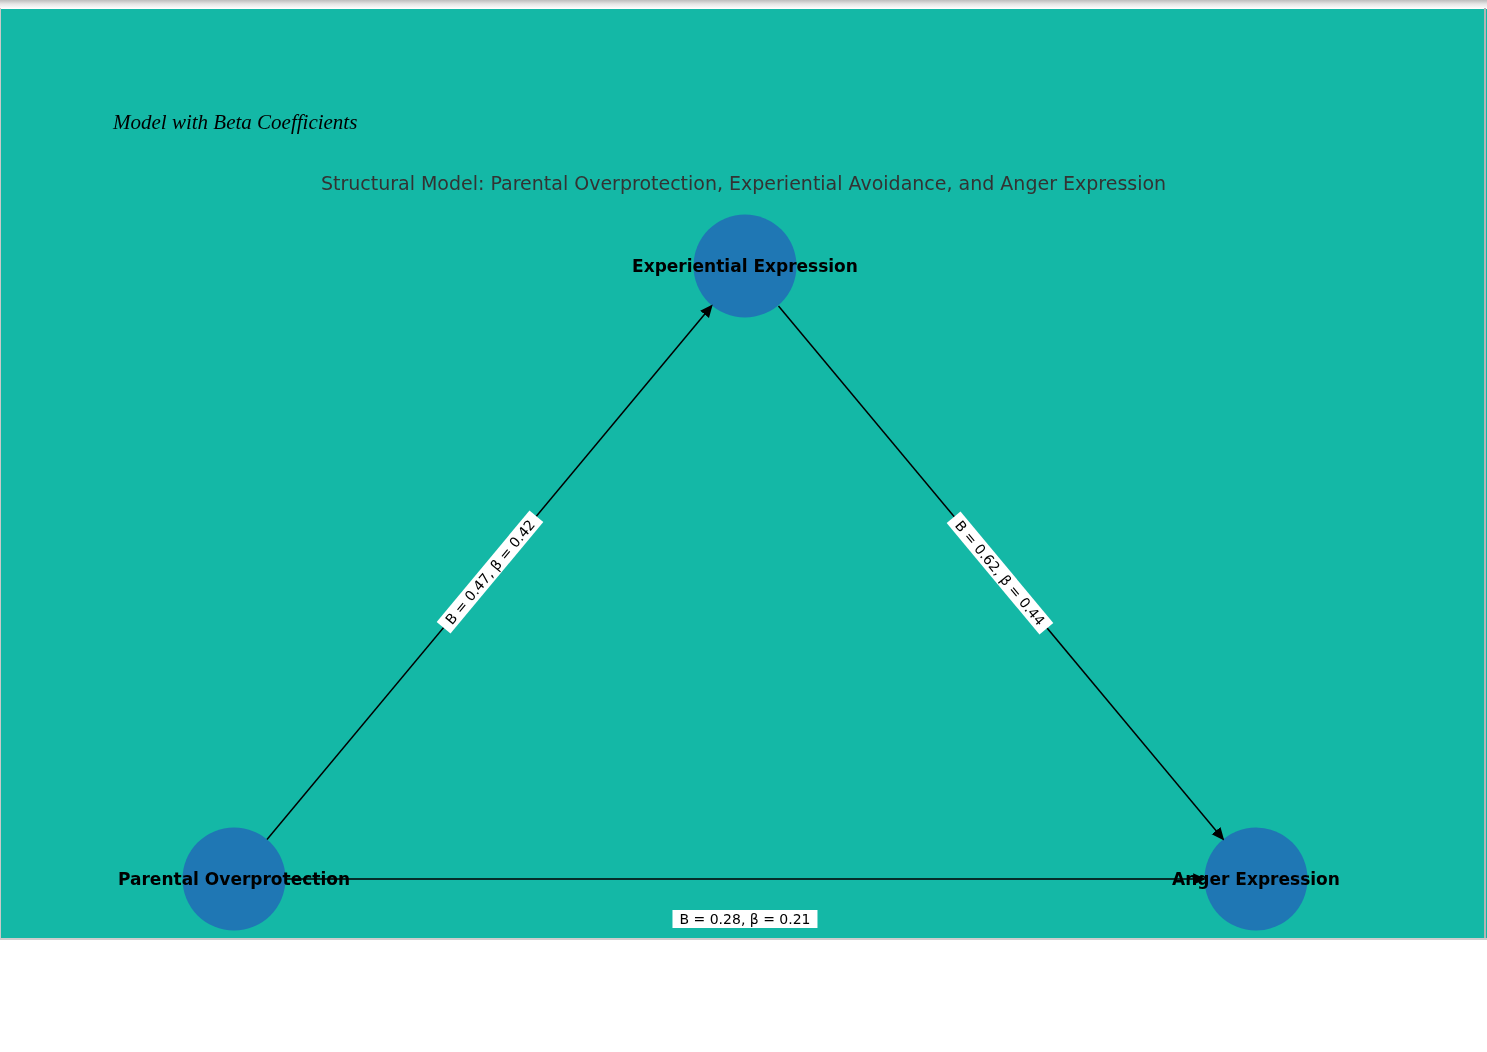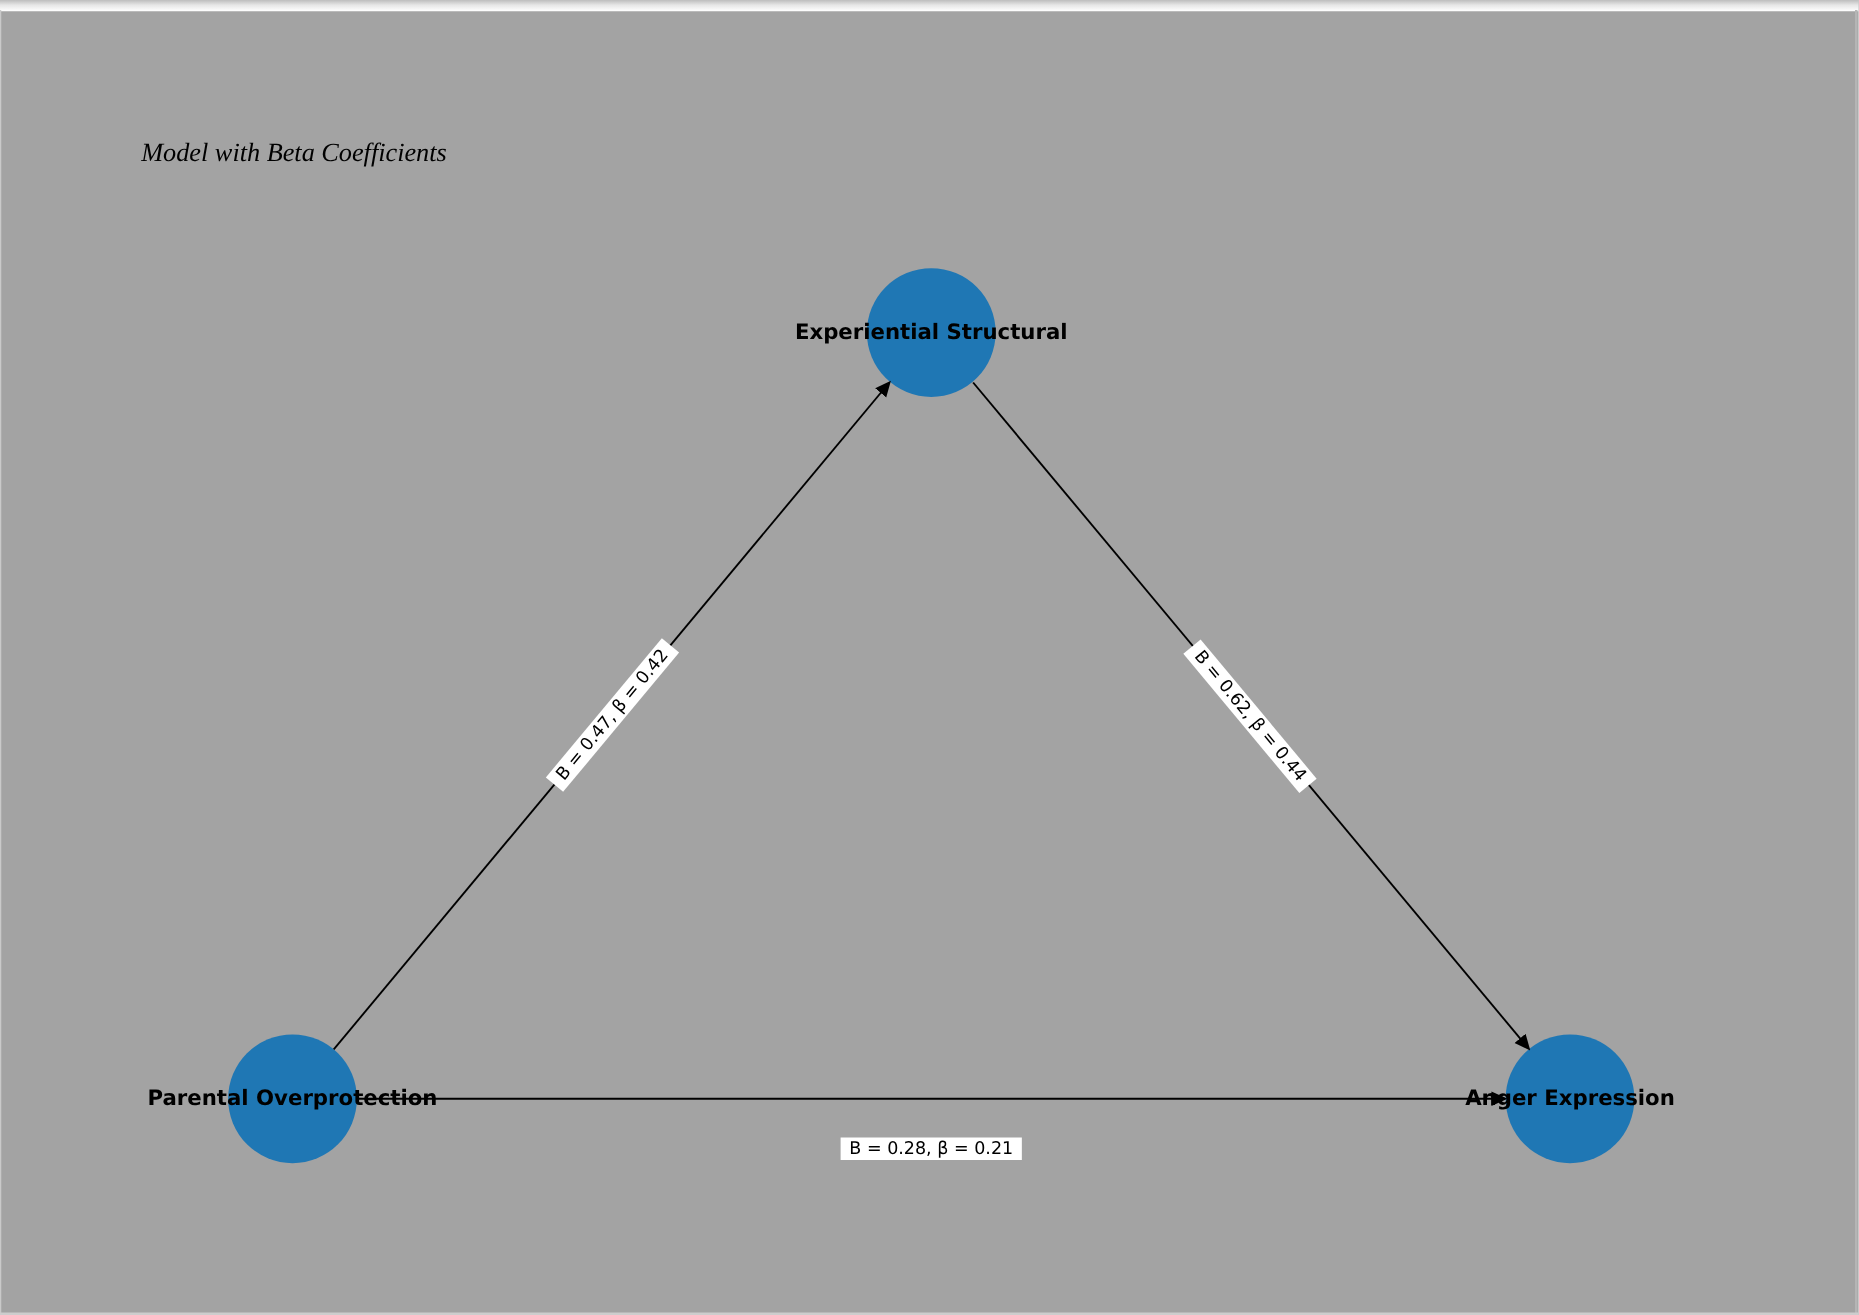--- a/index.html
+++ b/index.html
@@ -3,22 +3,22 @@
 <meta charset="utf-8">
 <style>
   html, body {
     margin: 0;
     padding: 0;
     background: #ffffff;
   }
   .canvas {
     position: relative;
     width: 1487px;
-    height: 1052px;
-    background: #a3a3a3;
+    height: 940px;
+    background: #14b8a6;
     overflow: hidden;
     font-family: "DejaVu Sans", sans-serif;
   }
   
   .top-edge {
     position: absolute;
     left: 0; top: 0; right: 0;
     height: 9px;
     background: linear-gradient(180deg, #bdbdbd 0%, #e6e6e6 45%, #ffffff 100%);
   }
@@ -100,30 +100,31 @@
 
 <div class="canvas">
 
   <div class="top-edge"></div>
   <div class="left-edge"></div>
   <div class="right-edge"></div>
   <div class="bottom-edge"></div>
 
   <div class="page-heading">Model with Beta Coefficients</div>
 
+  <div class="fig-title">Structural Model: Parental Overprotection, Experiential Avoidance, and Anger Expression</div>
 
   <svg class="layer nodes-svg" width="1487" height="1052">
     <circle cx="745" cy="266" r="51.5" fill="#1f77b4"></circle>
     <circle cx="234" cy="879" r="51.5" fill="#1f77b4"></circle>
     <circle cx="1256" cy="879" r="51.5" fill="#1f77b4"></circle>
   </svg>
 
   <div class="label-clip">
     <div class="node-label" style="left:117px;  top:879px;">Parental Overprotection</div>
-    <div class="node-label" style="left:628px;  top:266px;">Experiential Structural</div>
+    <div class="node-label" style="left:628px;  top:266px;">Experiential Expression</div>
     <div class="node-label" style="left:1139px; top:879px;">Anger Expression</div>
   </div>
 
   <svg class="layer edges-svg" width="1487" height="1052">
     <defs>
       <marker id="arrow" viewBox="0 0 10 10" refX="8.5" refY="5" markerWidth="8.5" markerHeight="8.5" orient="auto-start-reverse">
         <path d="M 0 0.5 L 10 5 L 0 9.5 z" fill="#000000"></path>
       </marker>
     </defs>
     <line x1="267" y1="839.5" x2="711.5" y2="306" stroke="#000000" stroke-width="1.5" marker-end="url(#arrow)"></line>

